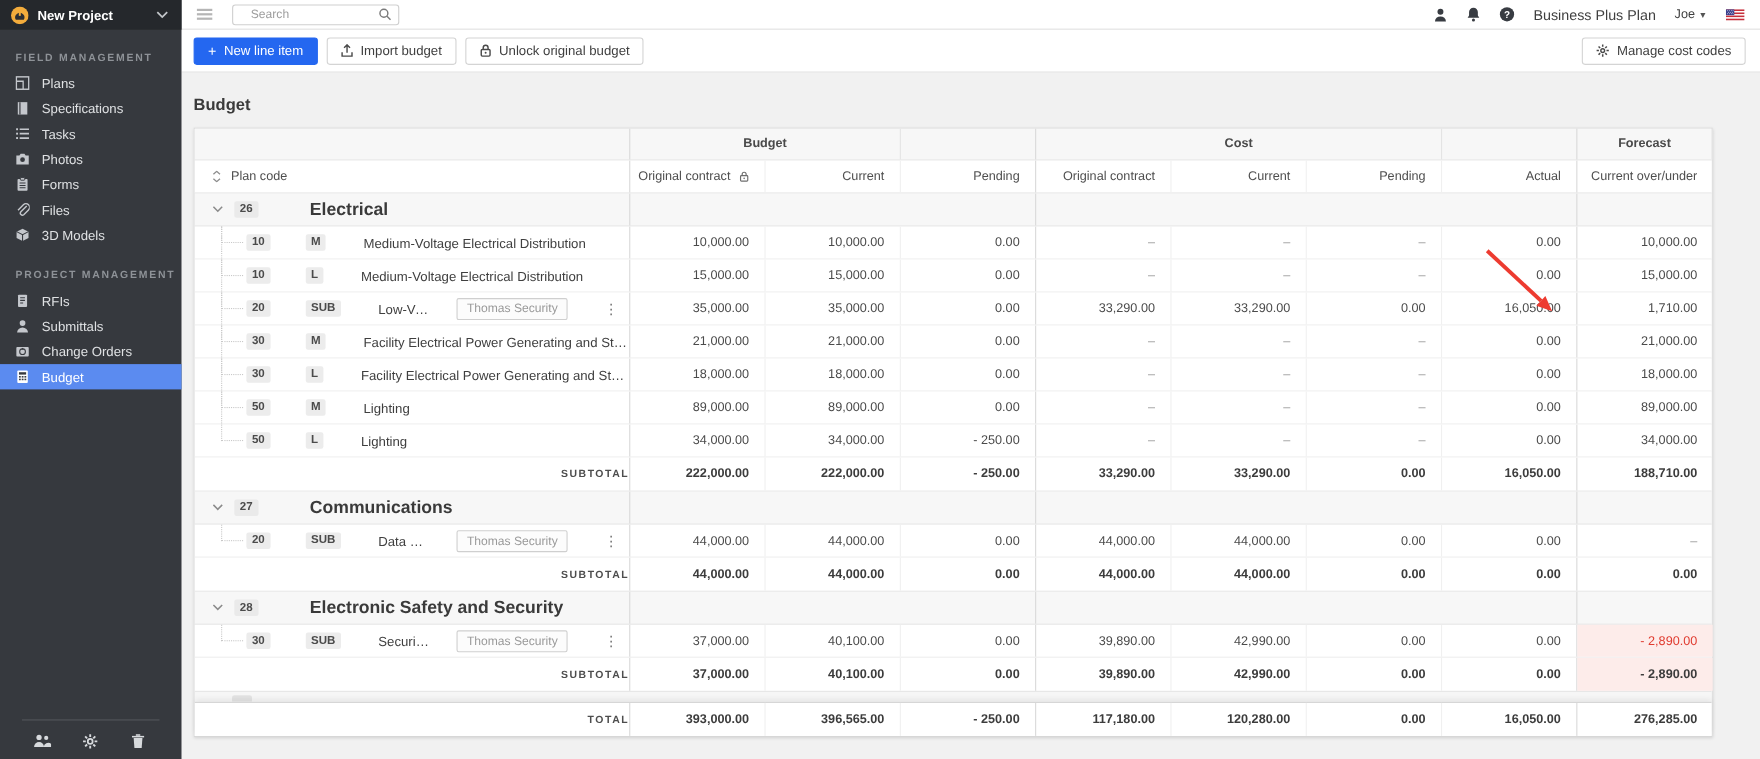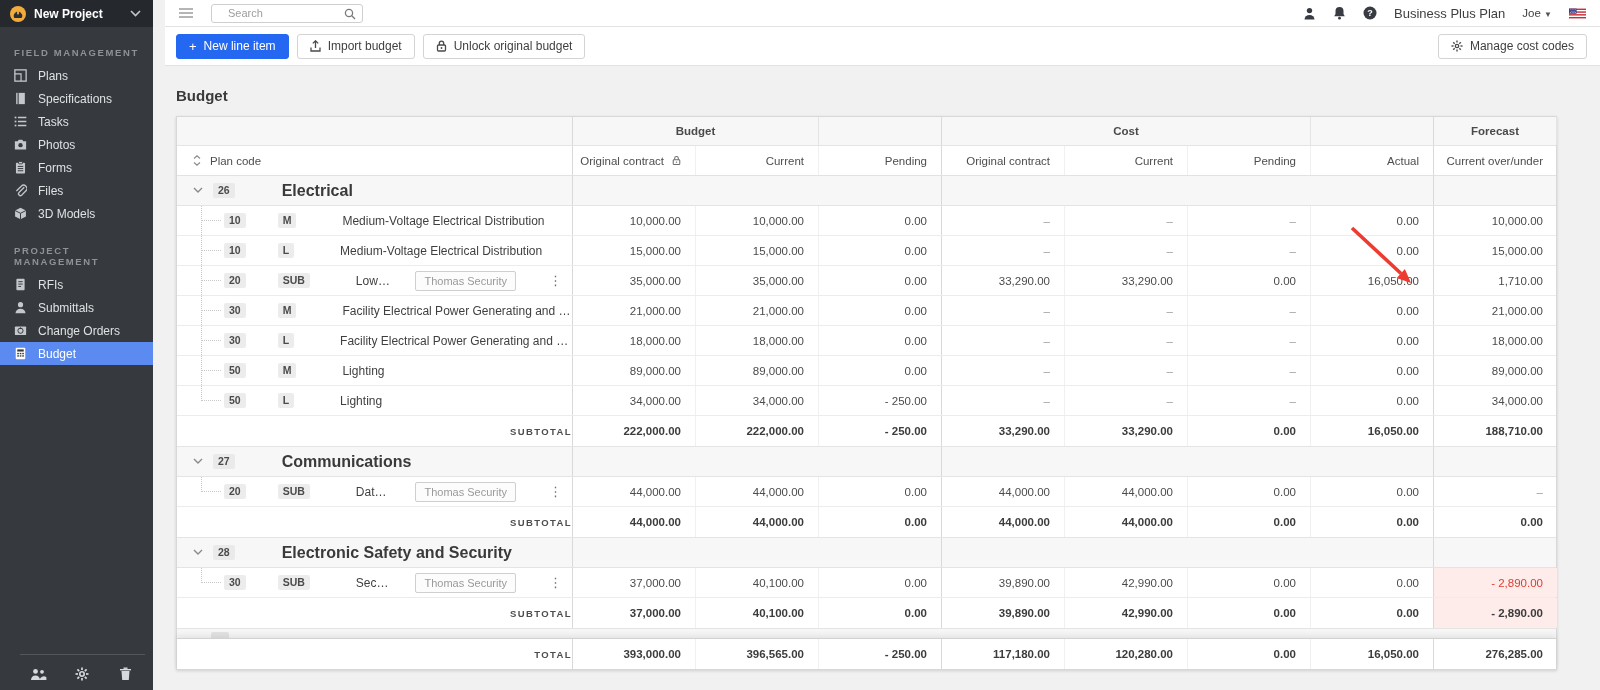--- a/index.html
+++ b/index.html
@@ -1,20 +1,20 @@
 <!DOCTYPE html>
 <html><head>
 <meta charset="utf-8">
 <style>
   * { margin:0; padding:0; box-sizing:border-box; }
   html,body { width:1600px; height:690px; overflow:hidden; }
   body { font-family:"Liberation Sans", sans-serif; background:#f1f1f1; position:relative; }
 
   
-  .sidebar { position:absolute; left:0; top:0; width:153px; height:690px; background:#36393e; z-index:6; }
+  .sidebar { position:absolute; left:0; top:0; width:165px; height:690px; background:#36393e; z-index:6; }
   .brand { height:27px; background:#25282c; display:flex; align-items:center; padding:0 10px; }
   .brand-logo { width:16px; height:16px; flex:0 0 16px; }
   .brand-name { color:#fff; font-size:12px; font-weight:bold; margin-left:8px; flex:1; }
   .brand-caret { color:#c3c6ca; font-size:10px; margin-right:2px; }
   .nav-section-label { color:#8e9297; font-size:9.5px; font-weight:bold; letter-spacing:1.6px; padding:20px 0 6px 14px; }
   .nav-item { display:flex; align-items:center; height:23px; padding-left:14px; cursor:pointer; color:#dfe1e3; }
   .nav-item .nav-icon { width:14px; height:14px; color:#c4c7cc; display:flex; align-items:center; }
   .nav-item .nav-label { font-size:12px; margin-left:10px; }
   .nav-item.active { background:#5b8bf0; color:#fff; }
   .nav-item.active .nav-icon { color:#fff; }
@@ -76,21 +76,21 @@
   .sec-chevron { margin:0 10px 0 16px; color:#8a8a8a; cursor:pointer; display:flex; }
   .badge { display:inline-block; background:#ececec; border-radius:2px; font-size:10.5px; font-weight:bold; color:#4b4b4b; padding:2px 5px; line-height:1.1; }
   .section-name { font-size:16px; font-weight:bold; color:#3a3a3a; margin-left:10px;padding-left:37px; }
   .section-row .badge { background:#eaeaea; }
 
   .item-row { height:30px; background:#fff; border-bottom:1px solid #ececec; }
   .item-first { padding-left:47px;gap:24px; }
   .tree-l { position:absolute; left:24px; top:0; width:20px; height:15px; border-left:1px dotted #c8c8c8; border-bottom:1px dotted #c8c8c8; }
   .tree-v { position:absolute; left:24px; top:0; height:100%; border-left:1px dotted #c8c8c8; }
   .type-badge { margin-left:8px; }
-  .item-desc { font-size:12px; color:#3f3f3f; margin-left:22px; white-space:nowrap; overflow:hidden; text-overflow:ellipsis; }
+  .item-desc { font-size:12px; color:#3f3f3f; margin-left:10px; white-space:nowrap; overflow:hidden; text-overflow:ellipsis; }
   .assignee-tag { margin-left:auto; border:1px solid #cfcfcf; border-radius:2px; background:#fcfcfc; color:#9a9a9a; font-size:11px; padding:3px 8px; white-space:nowrap; cursor:pointer; }
   .kebab { color:#6f6f6f; font-size:13px; padding:0 10px 0 9px; cursor:pointer; }
 
   .subtotal-row { height:31px; background:#fff; border-bottom:1px solid #e4e4e4; }
   .subtotal-row .cell.num { font-weight:bold; color:#3c3c3c; }
   .sum-label { justify-content:flex-end; font-size:9.5px; font-weight:bold; letter-spacing:1.4px; color:#4d4d4d; }
 
   .clipped-strip { height:9px; background:#f6f6f6; overflow:hidden; position:relative; }
   .clipped-badge { position:absolute; left:34px; top:3px; width:18px; height:10px; background:#e3e3e3; border-radius:2px; }
 

